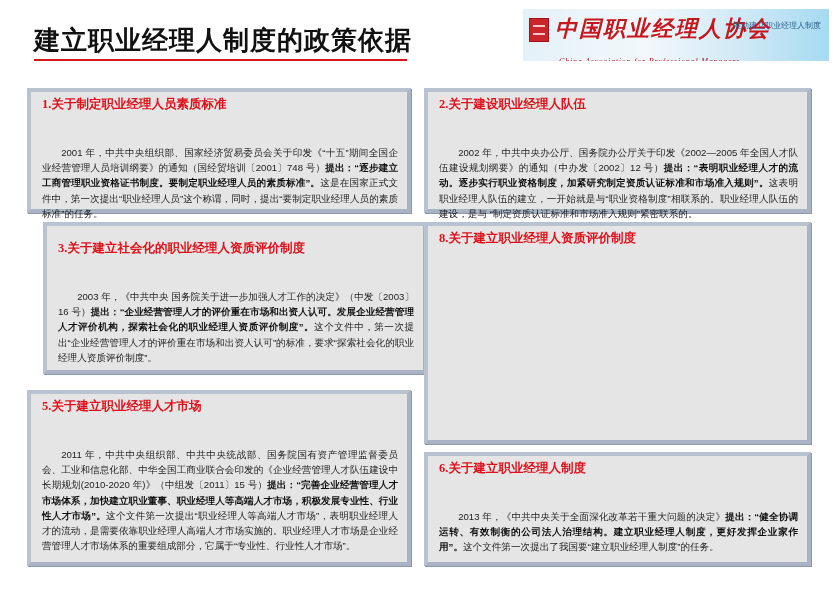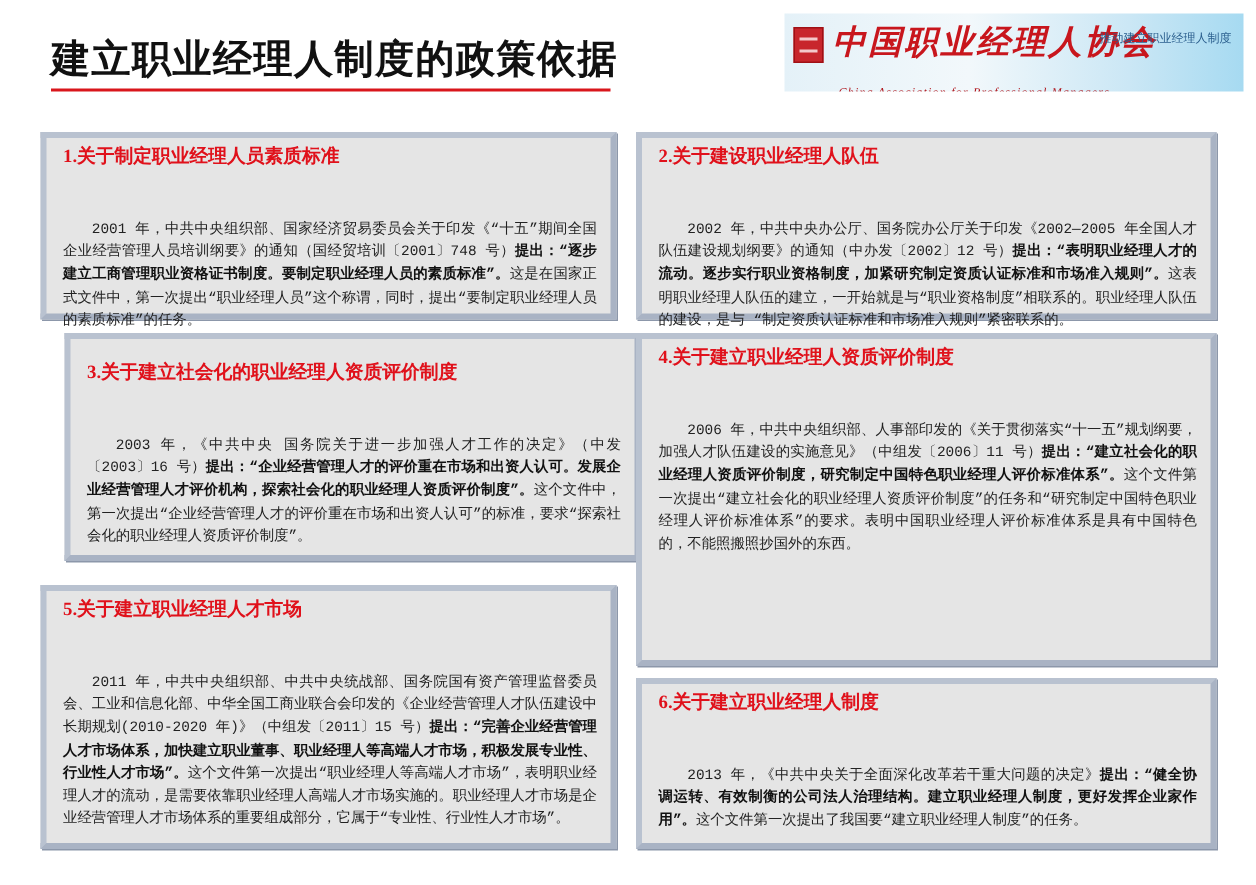--- a/index.html
+++ b/index.html
@@ -52,21 +52,21 @@
     border-top-color: #b9c2d0; border-left-color: #b9c2d0;
     box-shadow: 1px 1px 0 #8c97aa;
     padding: 3px 9px 0 11px;
   }
   .box-heading {
     font-family: "Liberation Serif", "DejaVu Serif", serif;
     font-size: 12.5px; font-weight: bold; color: #e0111b;
     line-height: 18px; margin-bottom: 4px;
   }
   .box-body {
-    font-family: Liberation Mono, monospace;
+    font-family: Liberation Sans, sans-serif;
     font-size: 9.6px; line-height: 15.2px; color: #222;
     text-align: justify;
     margin-top: 32px;
   }
   .para { text-indent: 2em; }
   .b { font-weight: bold; color: #111; }
 
   #box1 { left: 27px; top: 88px; width: 384px; height: 125px; }
   #box2 { left: 424px; top: 88px; width: 387px; height: 125px; }
   #box3 { left: 43px; top: 222px; width: 384px; height: 152px; }
@@ -103,23 +103,22 @@
 </div>
 
 <div id="box3" class="box">
   <div class="box-heading">3.关于建立社会化的职业经理人资质评价制度</div>
   <div class="box-body">
       <div class="para"><span>2003 年，《中共中央 国务院关于进一步加强人才工作的决定》（中发〔2003〕16 号）</span><span class="b">提出：“企业经营管理人才的评价重在市场和出资人认可。发展企业经营管理人才评价机构，探索社会化的职业经理人资质评价制度”。</span><span>这个文件中，第一次提出“企业经营管理人才的评价重在市场和出资人认可”的标准，要求“探索社会化的职业经理人资质评价制度”。</span></div>
     </div>
 </div>
 
 <div id="box4" class="box">
-  <div class="box-heading">4.关于建立职业经理人资质评价制度</div>
+  <div class="box-heading">8.关于建立职业经理人资质评价制度</div>
   <div class="box-body">
-      <div class="para"><span>2006 年，中共中央组织部、人事部印发的《关于贯彻落实“十一五”规划纲要，加强人才队伍建设的实施意见》（中组发〔2006〕11 号）</span><span class="b">提出：“建立社会化的职业经理人资质评价制度，研究制定中国特色职业经理人评价标准体系”。</span><span>这个文件第一次提出“建立社会化的职业经理人资质评价制度”的任务和“研究制定中国特色职业经理人评价标准体系”的要求。表明中国职业经理人评价标准体系是具有中国特色的，不能照搬照抄国外的东西。</span></div>
     </div>
 </div>
 
 <div id="box5" class="box">
   <div class="box-heading">5.关于建立职业经理人才市场</div>
   <div class="box-body">
       <div class="para"><span>2011 年，中共中央组织部、中共中央统战部、国务院国有资产管理监督委员会、工业和信息化部、中华全国工商业联合会印发的《企业经营管理人才队伍建设中长期规划(2010-2020 年)》（中组发〔2011〕15 号）</span><span class="b">提出：“完善企业经营管理人才市场体系，加快建立职业董事、职业经理人等高端人才市场，积极发展专业性、行业性人才市场”。</span><span>这个文件第一次提出“职业经理人等高端人才市场”，表明职业经理人才的流动，是需要依靠职业经理人高端人才市场实施的。职业经理人才市场是企业经营管理人才市场体系的重要组成部分，它属于“专业性、行业性人才市场”。</span></div>
     </div>
 </div>
 

